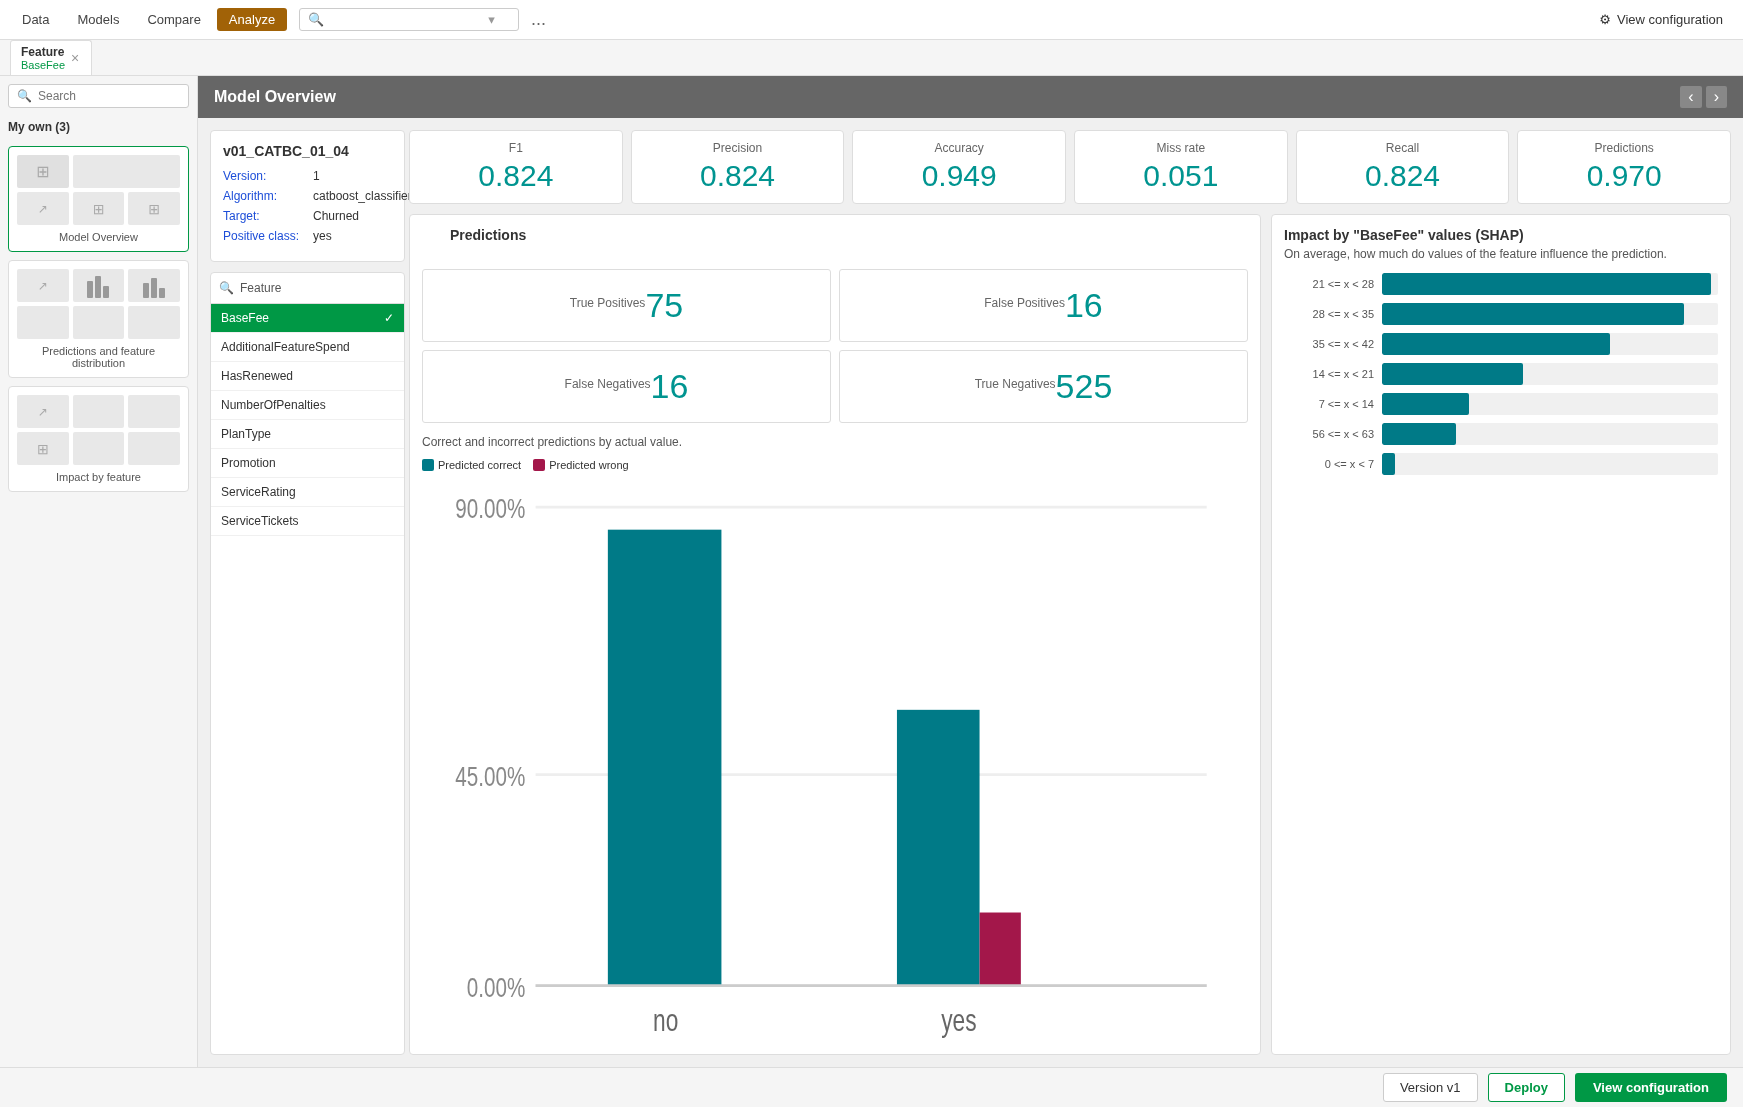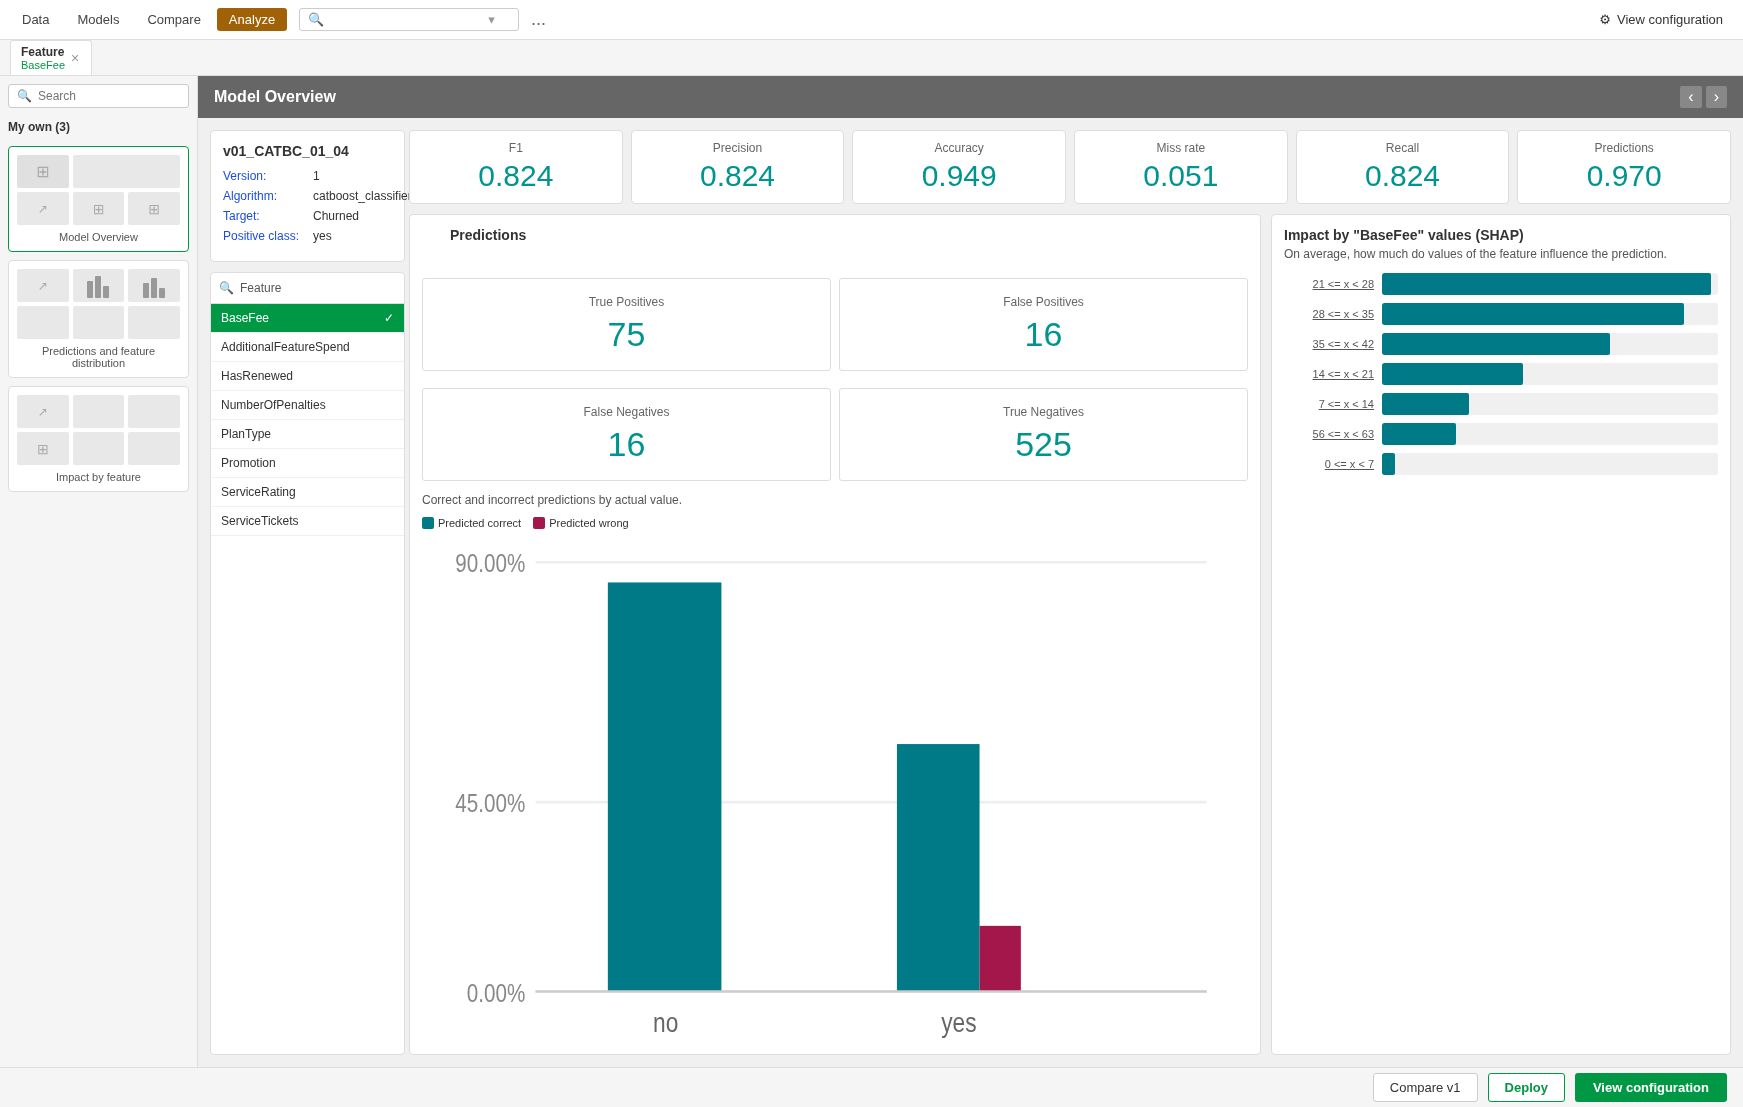--- a/index.html
+++ b/index.html
@@ -79,38 +79,38 @@
 
     
     .charts-row { flex: 1; display: flex; gap: 10px; overflow: hidden; }
 
     
     .predictions-panel { flex: 1; background: #fff; border: 1px solid #ddd; border-radius: 4px; display: flex; flex-direction: column; padding: 12px; overflow: hidden; }
     .panel-title { font-size: 14px; font-weight: 600; margin-bottom: 26px; color: #333; padding-left: 28px; }
 
     
     .confusion-matrix { display: grid; grid-template-columns: 1fr 1fr; grid-template-rows: 1fr 1fr; gap: 8px; margin-bottom: 12px; }
-    .cm-cell { border: 1px solid #ddd; border-radius: 3px; padding: 16px 12px; display: flex; flex-direction: column; align-items: center; justify-content: center; margin-top: 9px; }
+    .cm-cell { border: 1px solid #ddd; border-radius: 3px; padding: 16px 12px; display: flex; flex-direction: row; align-items: center; justify-content: center; }
     .cm-label { font-size: 12px; color: #666; margin-bottom: 6px; }
     .cm-value { font-size: 34px; font-weight: 300; color: #009490; }
 
     
     .bar-chart-section { flex: 1; display: flex; flex-direction: column; }
     .bar-chart-desc { font-size: 12px; color: #555; margin-bottom: 10px; }
     .legend { display: flex; align-items: center; gap: 12px; margin-bottom: 8px; }
     .legend-item { display: flex; align-items: center; gap: 4px; font-size: 11px; }
     .legend-color { width: 12px; height: 12px; border-radius: 2px; }
 
     
     .shap-panel { width: 460px; min-width: 420px; background: #fff; border: 1px solid #ddd; border-radius: 4px; padding: 12px; display: flex; flex-direction: column; overflow: hidden; }
     .shap-title { font-size: 14px; font-weight: 600; color: #333; margin-bottom: 4px; }
     .shap-desc { font-size: 12px; color: #555; margin-bottom: 12px; }
     .shap-bars { flex: 1; display: flex; flex-direction: column; gap: 8px; overflow: hidden; }
     .shap-bar-row { display: flex; align-items: center; gap: 8px; }
-    .shap-bar-label { font-size: 11px; color: #555; width: 90px; text-align: right; flex-shrink: 0; text-decoration: underline; }
+    .shap-bar-label { font-size: 11px; color: #555; width: 90px; text-align: right; flex-shrink: 0; }
     .shap-bar-track { flex: 1; height: 22px; background: #f0f0f0; border-radius: 2px; overflow: hidden; }
     .shap-bar-fill { height: 100%; background: #007a87; border-radius: 2px; }
 
     
     .bottom-bar { height: 40px; background: #f5f5f5; border-top: 1px solid #ddd; display: flex; align-items: center; justify-content: flex-end; padding: 0 16px; gap: 10px; }
     .btn-delete { background: #fff; border: 1px solid #ccc; padding: 6px 16px; border-radius: 3px; font-size: 13px; cursor: pointer; color: #333; }
     .btn-deploy { background: #fff; border: 1px solid #009845; padding: 6px 16px; border-radius: 3px; font-size: 13px; cursor: pointer; color: #009845; font-weight: 600; }
     .btn-view-config { background: #009845; border: none; padding: 7px 18px; border-radius: 3px; font-size: 13px; cursor: pointer; color: #fff; font-weight: 600; }
   </style>
 </head>
@@ -434,16 +434,16 @@
             </div>
           </div>
 
         </div>
       </div>
     </div>
   </div>
 </div>
 
 <div class="bottom-bar">
-  <button class="btn-delete">Compare v1</button>
+  <button class="btn-delete">Version v1</button>
   <button class="btn-deploy">Deploy</button>
   <button class="btn-view-config">View configuration</button>
 </div>
 
 </body></html>

